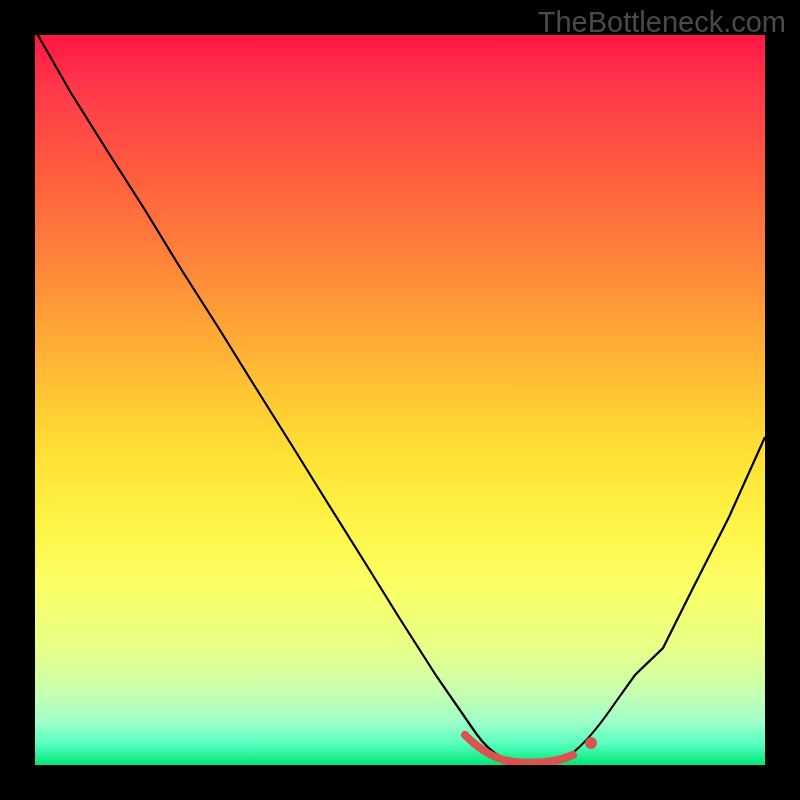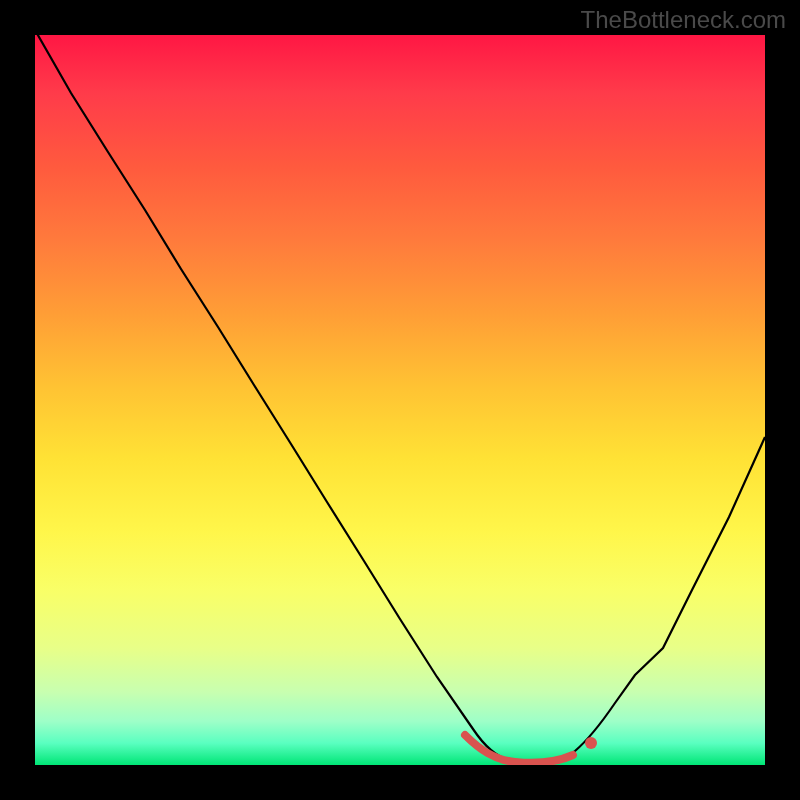--- a/index.html
+++ b/index.html
@@ -9,21 +9,21 @@
     background: #000;
     position: relative;
     font-family: Arial, sans-serif;
     overflow: hidden;
   }
   .watermark {
     position: absolute;
     top: 6px;
     right: 14px;
     color: #4a4a4a;
-    font-size: 24px;
+    font-size: 29px;
     font-weight: 500;
     z-index: 10;
   }
   .plot-area {
     position: absolute;
     left: 35px;
     top: 35px;
     width: 730px;
     height: 730px;
   }

